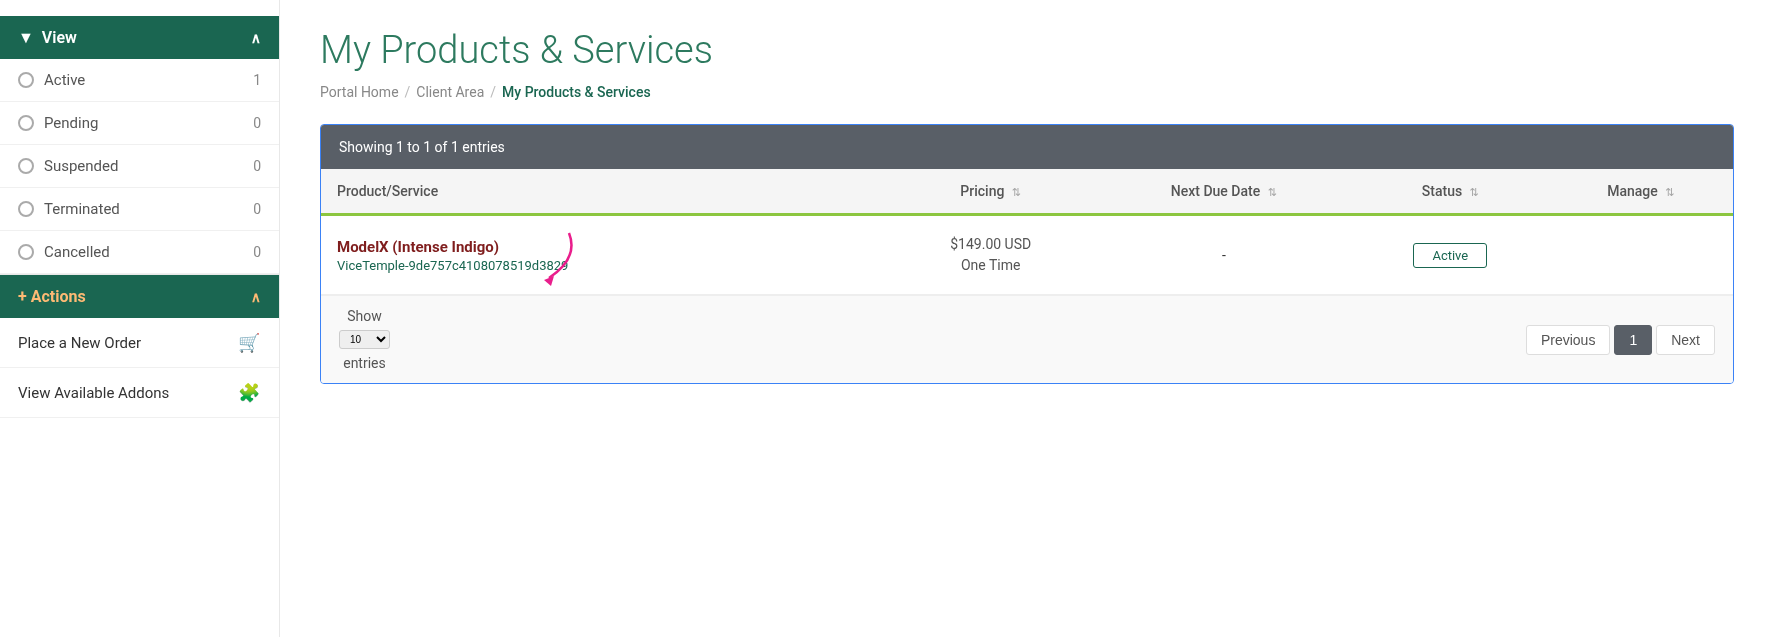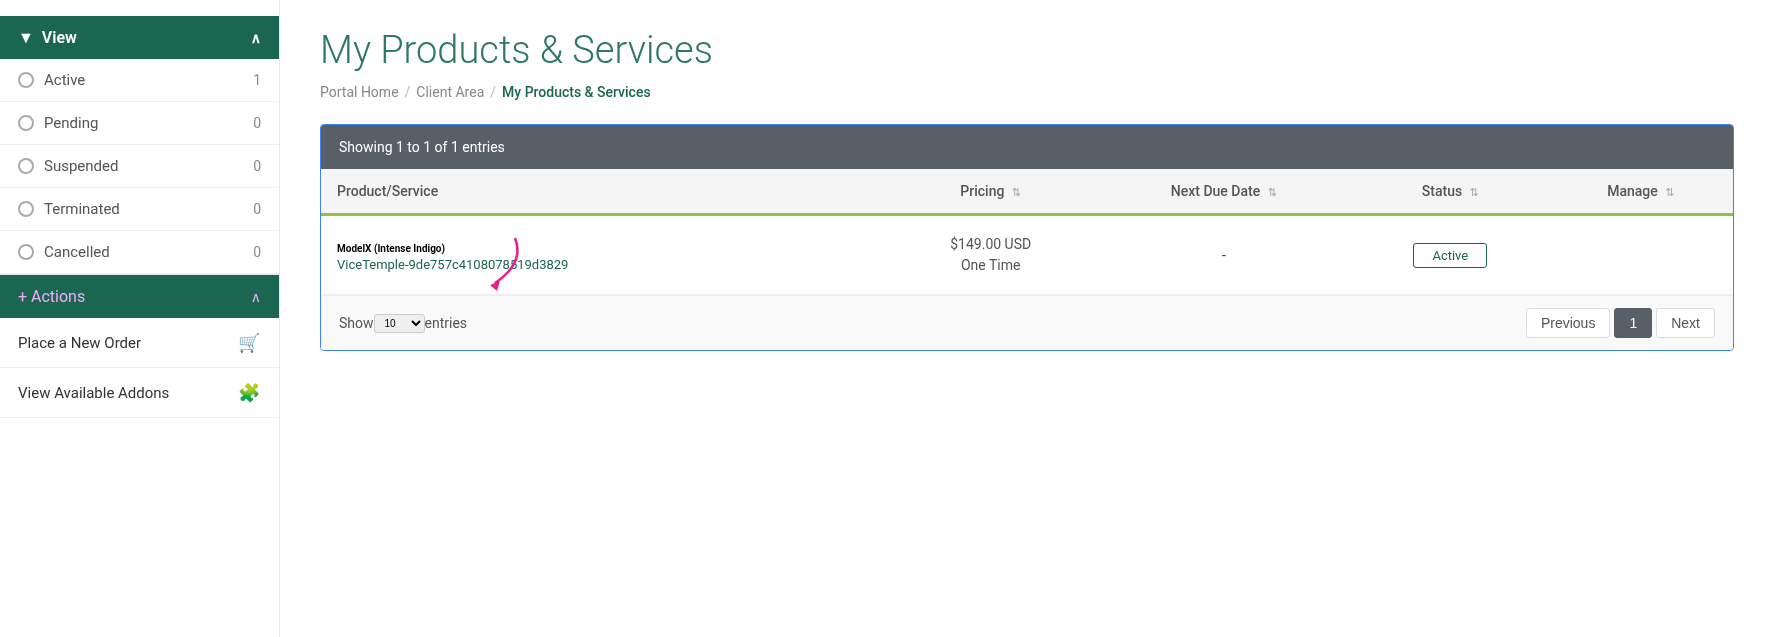--- a/index.html
+++ b/index.html
@@ -67,27 +67,27 @@
       border: 2px solid #aaa;
       display: inline-block;
       flex-shrink: 0;
     }
     .filter-count {
       color: #888;
       font-size: 14px;
     }
     .sidebar-actions-header {
       background: #1a6651;
-      color: #f0abfc;
+      color: #fdba74;
       padding: 12px 18px;
       display: flex;
       align-items: center;
       justify-content: space-between;
       font-size: 16px;
-      font-weight: 400;
+      font-weight: 700;
       cursor: pointer;
       margin-top: 0;
     }
     .sidebar-action-item {
       display: flex;
       align-items: center;
       justify-content: space-between;
       padding: 14px 18px;
       border-bottom: 1px solid #f0f0f0;
       cursor: pointer;
@@ -200,22 +200,22 @@
       padding: 18px 16px;
       font-size: 14px;
       text-align: center;
       vertical-align: middle;
     }
     tbody td.product-cell {
       text-align: left;
     }
     .product-name {
       font-weight: 700;
-      color: #000000;
-      font-size: 10px;
+      color: #7f1d1d;
+      font-size: 15px;
     }
     .product-id {
       color: #1a6651;
       font-size: 13px;
       margin-top: 2px;
     }
     .pricing-text {
       color: #555;
       line-height: 1.5;
     }
@@ -236,21 +236,22 @@
       padding: 12px 18px;
       display: flex;
       align-items: center;
       justify-content: space-between;
       font-size: 14px;
       color: #555;
     }
     .show-entries {
       display: flex;
       align-items: center;
-      gap: 0;
+      gap: 6px;
+      flex-direction: column;
     }
     .show-entries select {
       border: 1px solid #ccc;
       border-radius: 3px;
       padding: 2px 6px;
       font-size: 10px;
       cursor: pointer;
     }
     .pagination {
       display: flex;

